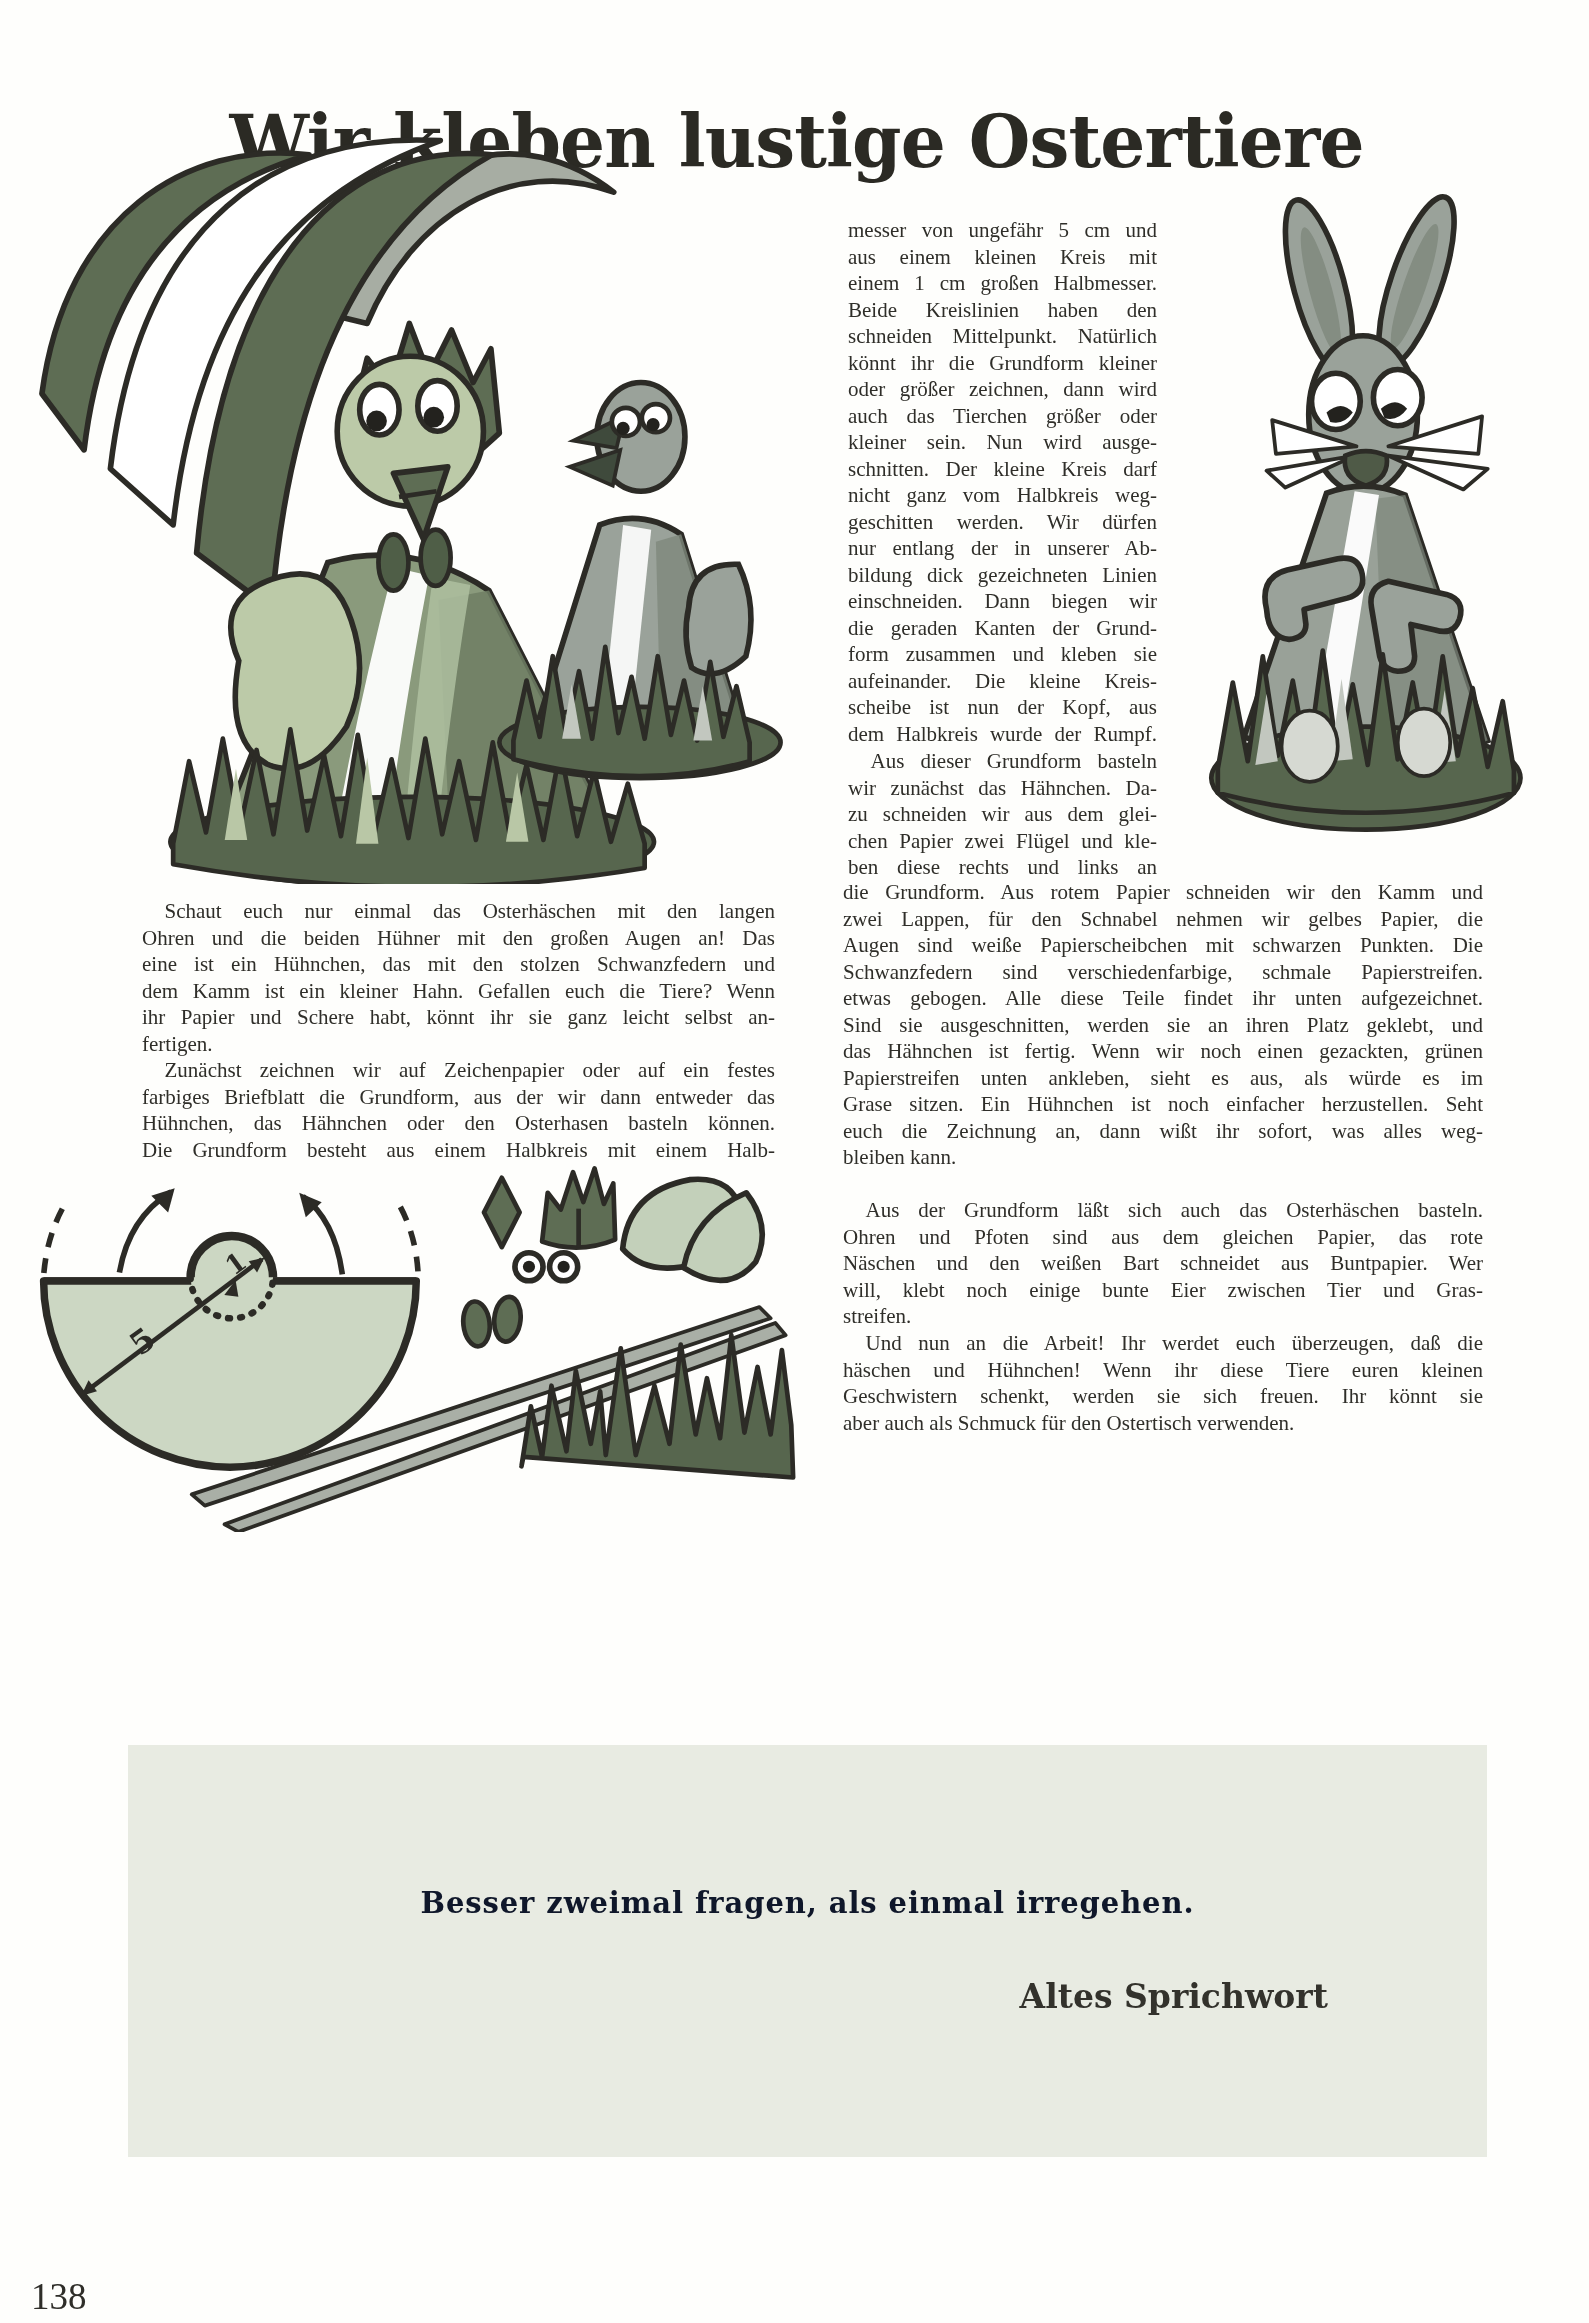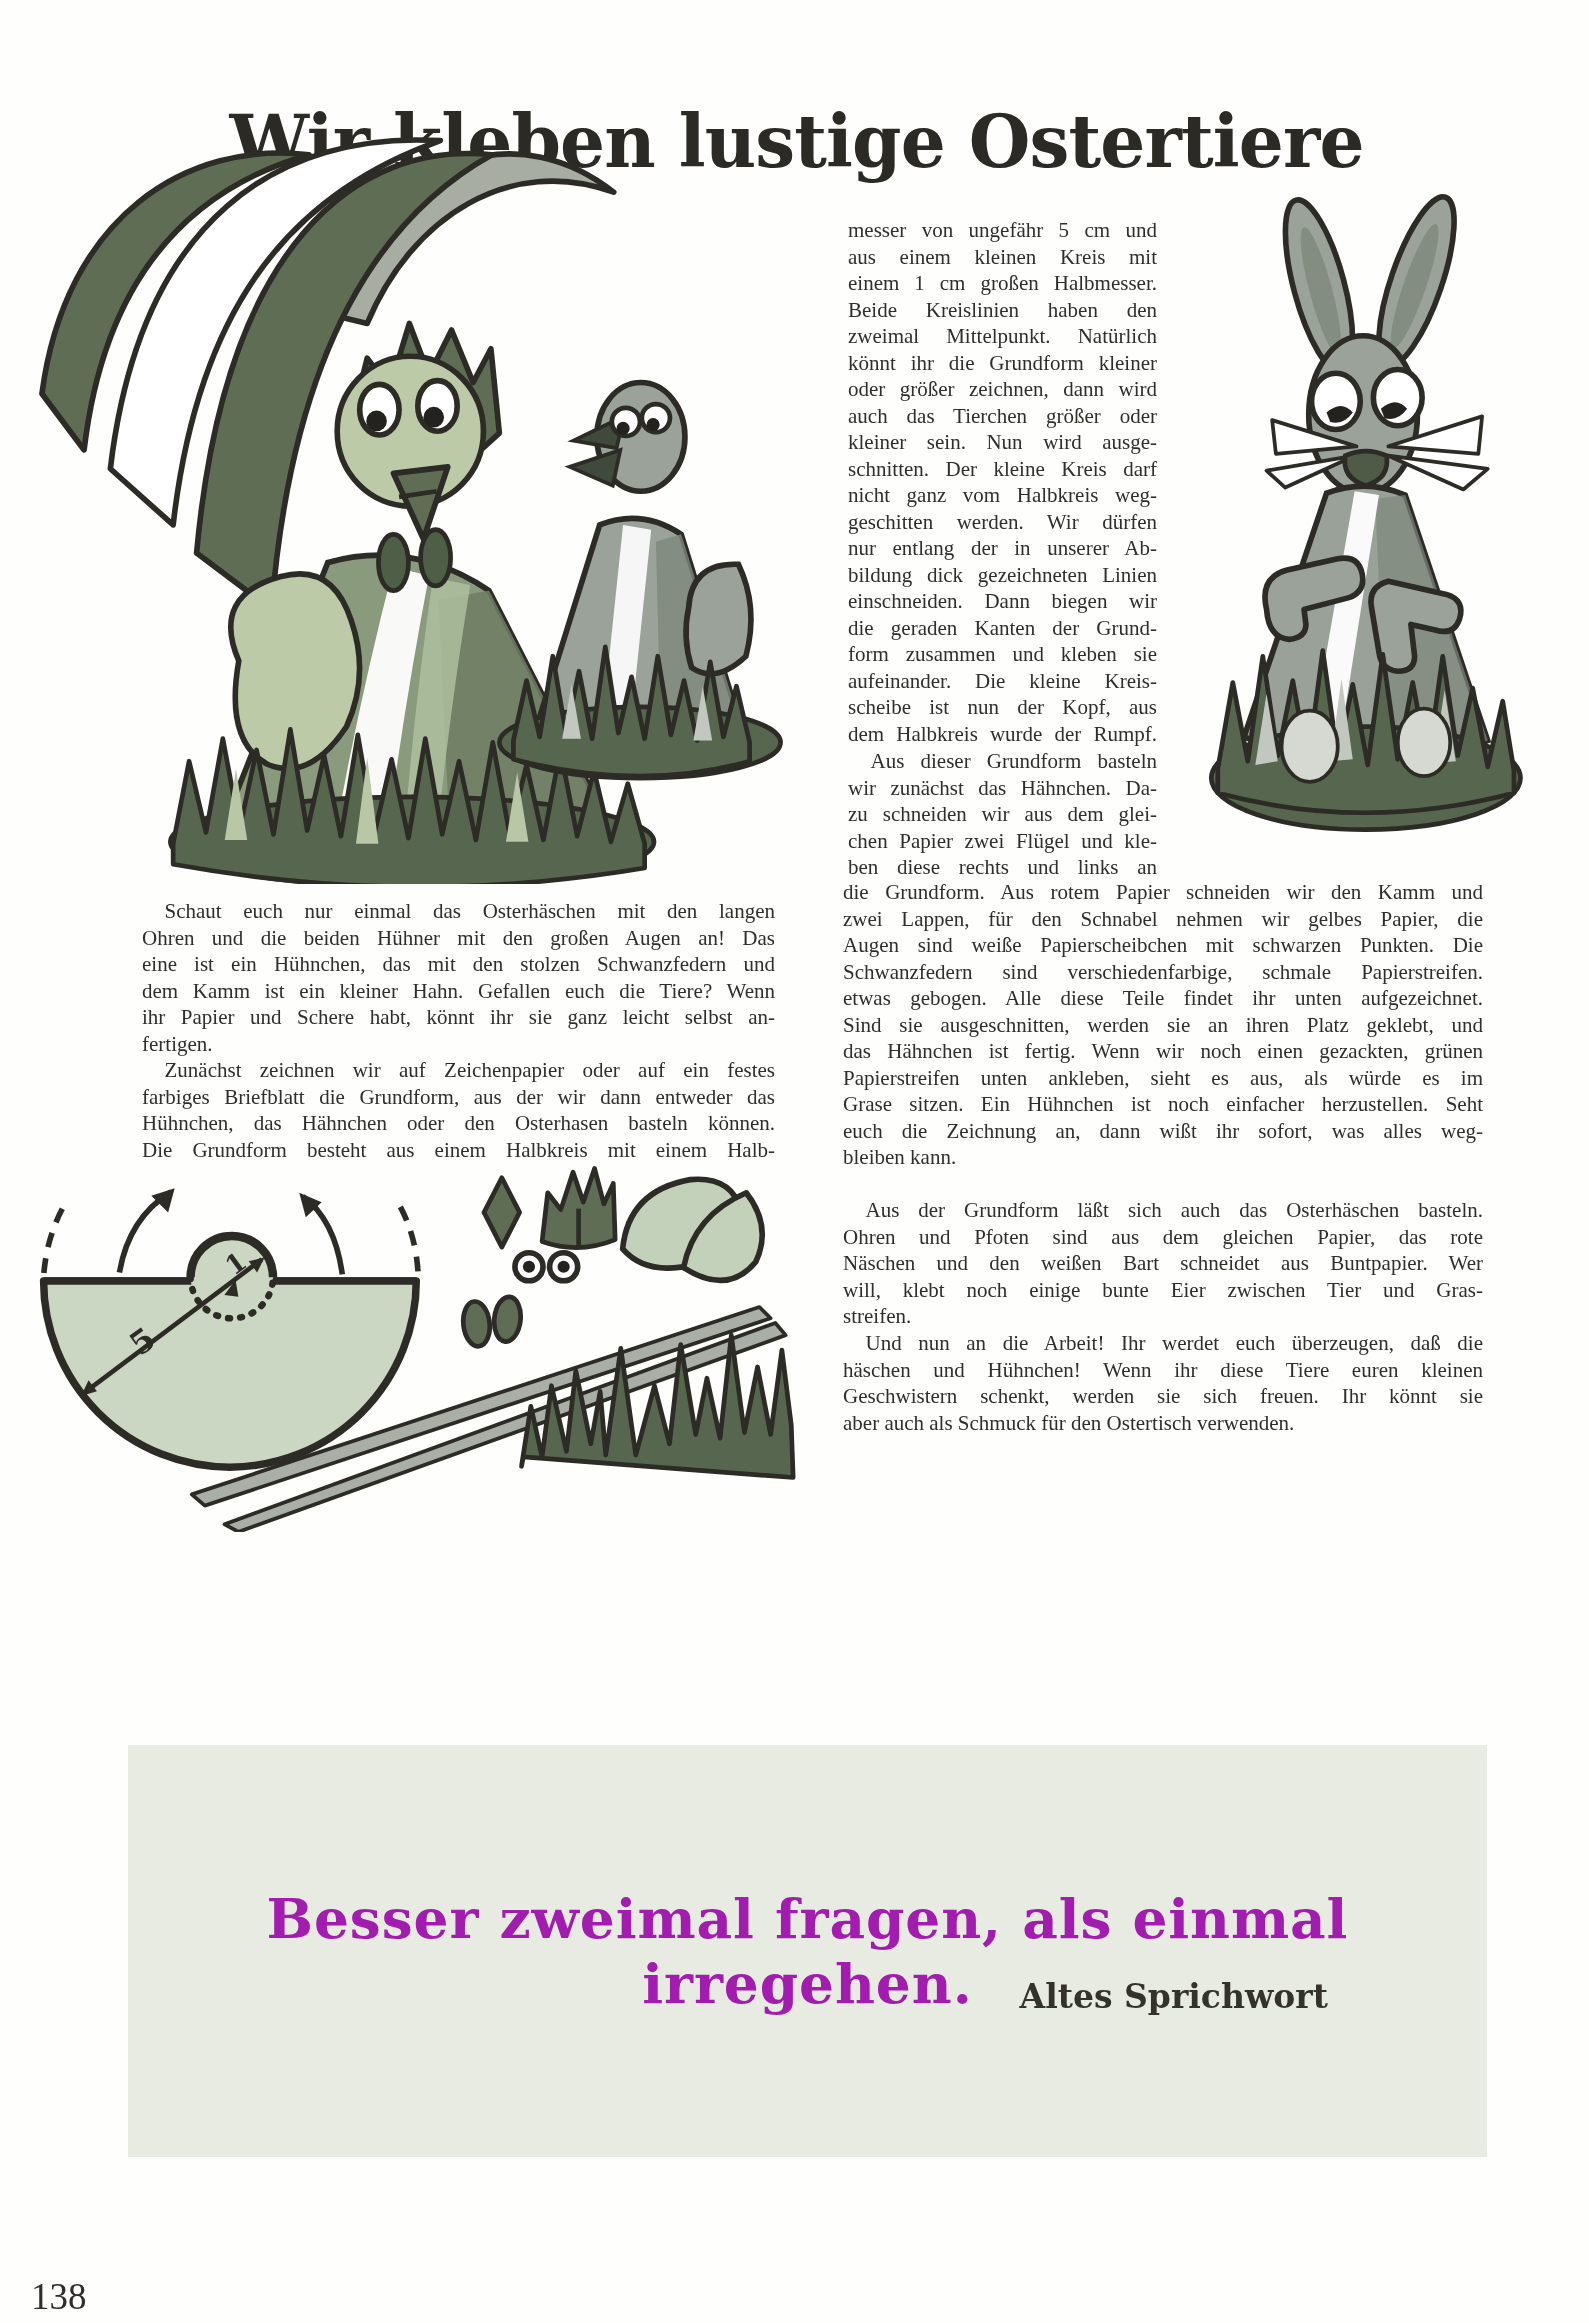--- a/index.html
+++ b/index.html
@@ -20,21 +20,21 @@
   .para[data-last="left"] .tline:last-child{ text-align-last:left; }
   .indent .tline:first-child{ text-indent:22.5px; }
   svg{ position:absolute; }
   .quote-box{
     position:absolute; left:128px; top:1745px; width:1359px; height:412px;
     background:#e8ebe2;
   }
   .quote-text{
     position:absolute; left:0; top:141px; width:100%;
     text-align:center; font-family:"DejaVu Serif", serif; font-weight:700;
-    font-size:55px; letter-spacing:0.9px; color:#a21caf;
+    font-size:29px; letter-spacing:0.9px; color:#0f172a;
   }
   .quote-attr{
     position:absolute; left:0; top:232px; width:1176px;
     text-align:right; font-family:"DejaVu Serif", serif; font-weight:700;
     font-size:33px; color:#33322c;margin-left:24px;
   }
   .page-number{
     position:absolute; left:31px; top:2275px;
     font-size:37px; color:#2f2e29;
   }
@@ -137,21 +137,21 @@
       <ellipse cx="1398" cy="796" rx="30" ry="38" fill="#d6d9d2" stroke="#2c2b26" stroke-width="4"></ellipse>
       <ellipse cx="1520" cy="792" rx="28" ry="36" fill="#d6d9d2" stroke="#2c2b26" stroke-width="4"></ellipse>
     </g>
   </svg>
 
   <div class="para" style="left:848px;top:217px;width:309px" data-last="justify">
       <div class="tline">messer von ungefähr 5 cm und</div>
       <div class="tline">aus einem kleinen Kreis mit</div>
       <div class="tline">einem 1 cm großen Halbmesser.</div>
       <div class="tline">Beide Kreislinien haben den</div>
-      <div class="tline">zweimal Mittelpunkt. Natürlich</div>
+      <div class="tline">schneiden Mittelpunkt. Natürlich</div>
       <div class="tline">könnt ihr die Grundform kleiner</div>
       <div class="tline">oder größer zeichnen, dann wird</div>
       <div class="tline">auch das Tierchen größer oder</div>
       <div class="tline">kleiner sein. Nun wird ausge-</div>
       <div class="tline">schnitten. Der kleine Kreis darf</div>
       <div class="tline">nicht ganz vom Halbkreis weg-</div>
       <div class="tline">geschitten werden. Wir dürfen</div>
       <div class="tline">nur entlang der in unserer Ab-</div>
       <div class="tline">bildung dick gezeichneten Linien</div>
       <div class="tline">einschneiden. Dann biegen wir</div>

